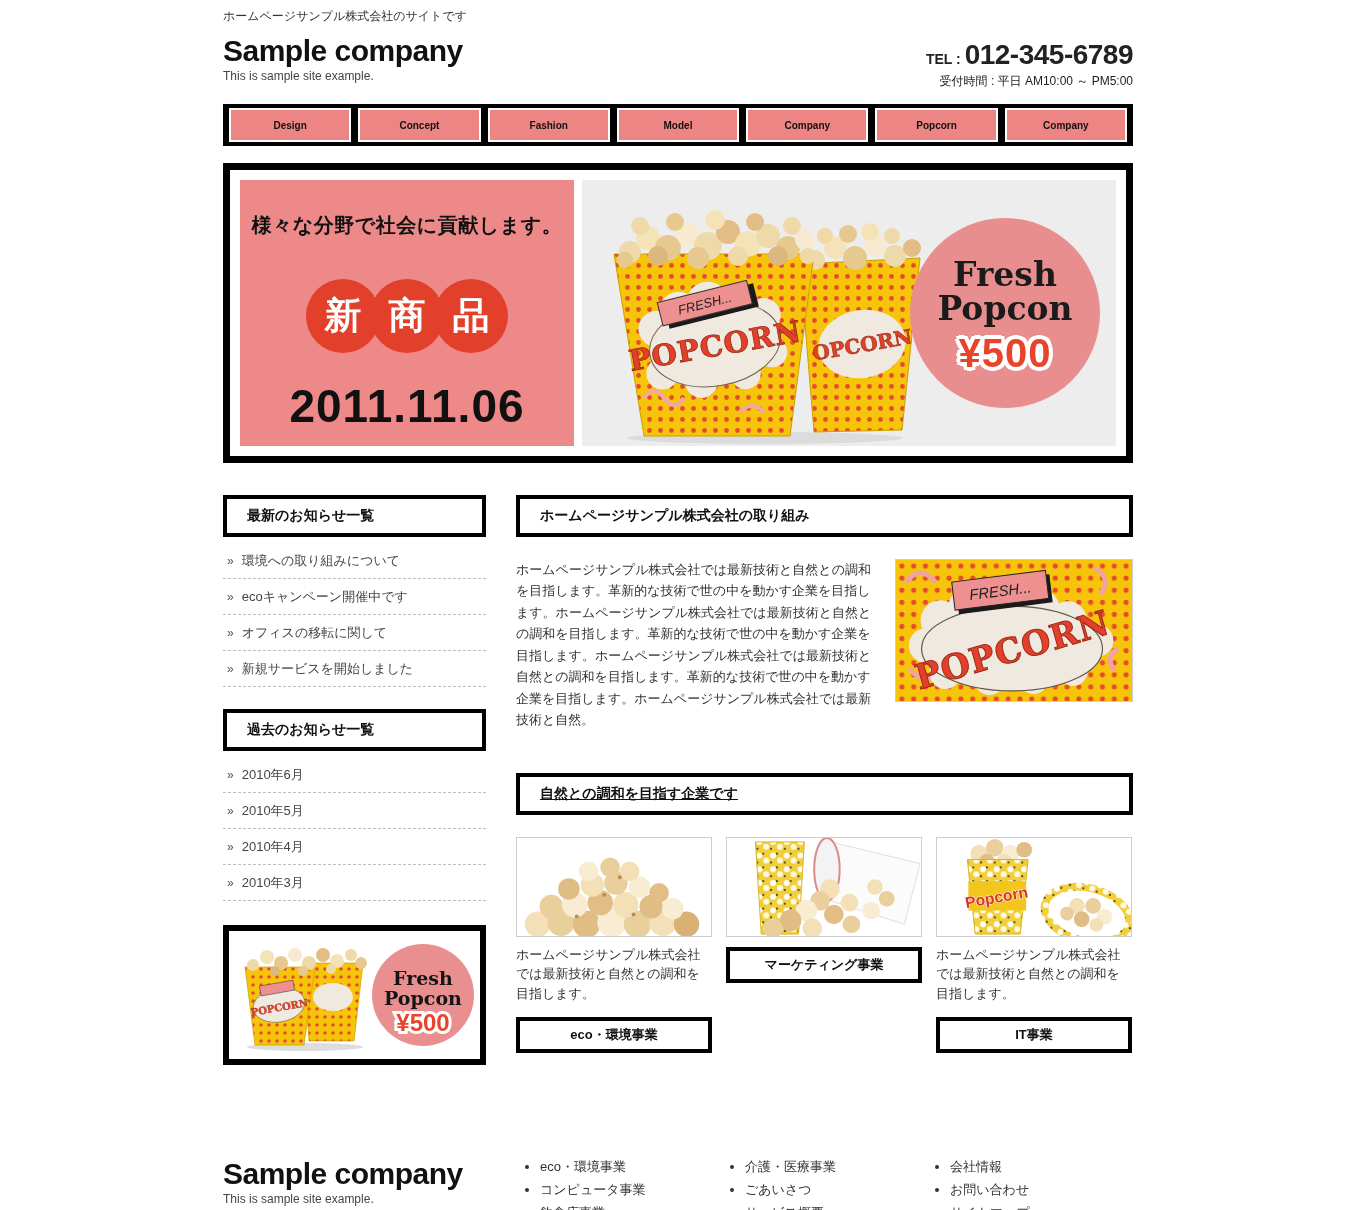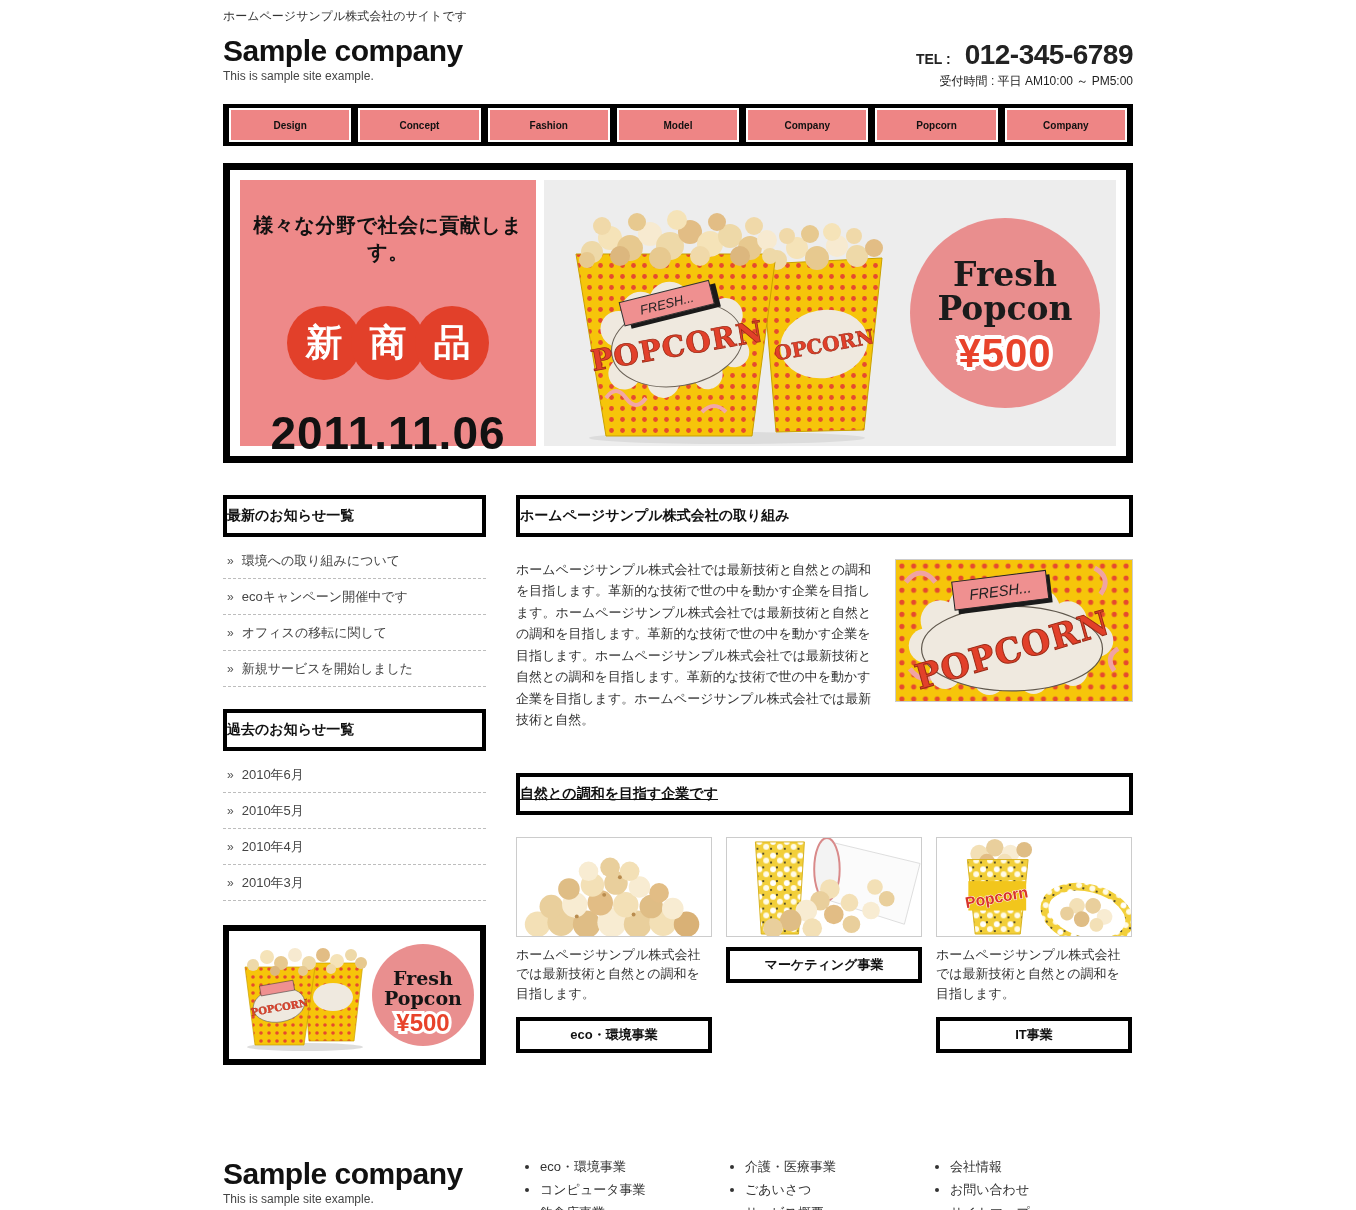--- a/index.html
+++ b/index.html
@@ -10,38 +10,38 @@
     color:#222;
   }
   .wrap { width:910px; margin:0 auto; padding-top:8px; }
 
   
   .tagline { font-size:12px; color:#333; margin-bottom:10px; }
   .header { display:flex; justify-content:space-between; align-items:flex-start; }
   .logo-name { font-size:30px; font-weight:bold; letter-spacing:-0.5px; color:#111; line-height:1.05; }
   .logo-sub { font-size:12px; color:#444; margin-top:2px; }
   .tel-block { text-align:right; padding-top:4px; }
-  .tel-row { display:flex; align-items:baseline; justify-content:flex-end; gap:14px; }
+  .tel-row { display:flex; align-items:baseline; justify-content:flex-end; gap:4px; }
   .tel-label { font-size:14px; font-weight:bold; }
   .tel-number { font-size:28px; font-weight:bold; letter-spacing:-0.5px; }
   .hours { font-size:12px; color:#222; margin-top:2px; }
 
   
   .nav { display:flex; gap:7px; background:#000; padding:4px 6px; margin-top:14px; height:42px; }
   .nav-btn {
     flex:1; background:#ee8585; border:2px solid #fff;
     font-size:10px; font-weight:bold; color:#111;
     display:flex; align-items:center; justify-content:center;
     cursor:pointer;
   }
 
   
   .hero { margin-top:17px; border:7px solid #000; background:#fff; padding:10px; }
   .hero-inner { display:flex; gap:8px; height:266px; }
-  .hero-left { width:296px; background:#ee8989; text-align:center; flex-shrink:0; }
+  .hero-left { width:334px; background:#ee8989; text-align:center; flex-shrink:0; }
   .hero-catch { font-size:20px; font-weight:bold; color:#111; padding-top:32px; letter-spacing:0.5px; }
   .badge-row { display:flex; justify-content:center; margin-top:40px; }
   .badge-circle {
     width:74px; height:74px; border-radius:50%; background:#e2402a;
     display:flex; align-items:center; justify-content:center; margin:0 -5px;
   }
   .badge-circle span { font-size:37px; font-weight:bold; color:#fff; }
   .hero-date { font-size:46px; font-weight:bold; color:#111; margin-top:26px; letter-spacing:1px; }
   .hero-right { flex:1; background:#ededed; position:relative; overflow:hidden; }
   .hero-boxes { position:absolute; left:18px; bottom:2px; width:330px; height:250px; }
@@ -56,21 +56,21 @@
     text-shadow:-3px -3px 0 #fff,3px -3px 0 #fff,-3px 3px 0 #fff,3px 3px 0 #fff,-4px 0 0 #fff,4px 0 0 #fff,0 -4px 0 #fff,0 4px 0 #fff;
   }
 
   
   .content { display:flex; gap:30px; margin-top:32px; }
   .sidebar { width:263px; flex-shrink:0; }
   .main { width:617px; }
 
   .box-heading {
     border:4px solid #000; background:#fff; font-size:14px; font-weight:bold;
-    padding:8px 0; color:#111;
+    padding:8px 20px; color:#111;
   }
   .news-list { list-style:none; margin:6px 0 22px; }
   .news-list li {
     border-bottom:1px dashed #bdbdbd; padding:9px 4px 8px; font-size:13px; color:#444;
     cursor:pointer; display:flex; gap:8px; align-items:baseline;
   }
   .bullet { color:#555; font-size:12px; }
 
   .side-banner { border:6px solid #000; background:#fff; margin-top:24px; padding:2px; cursor:pointer; }
   .side-banner svg { display:block; width:100%; height:124px; }

